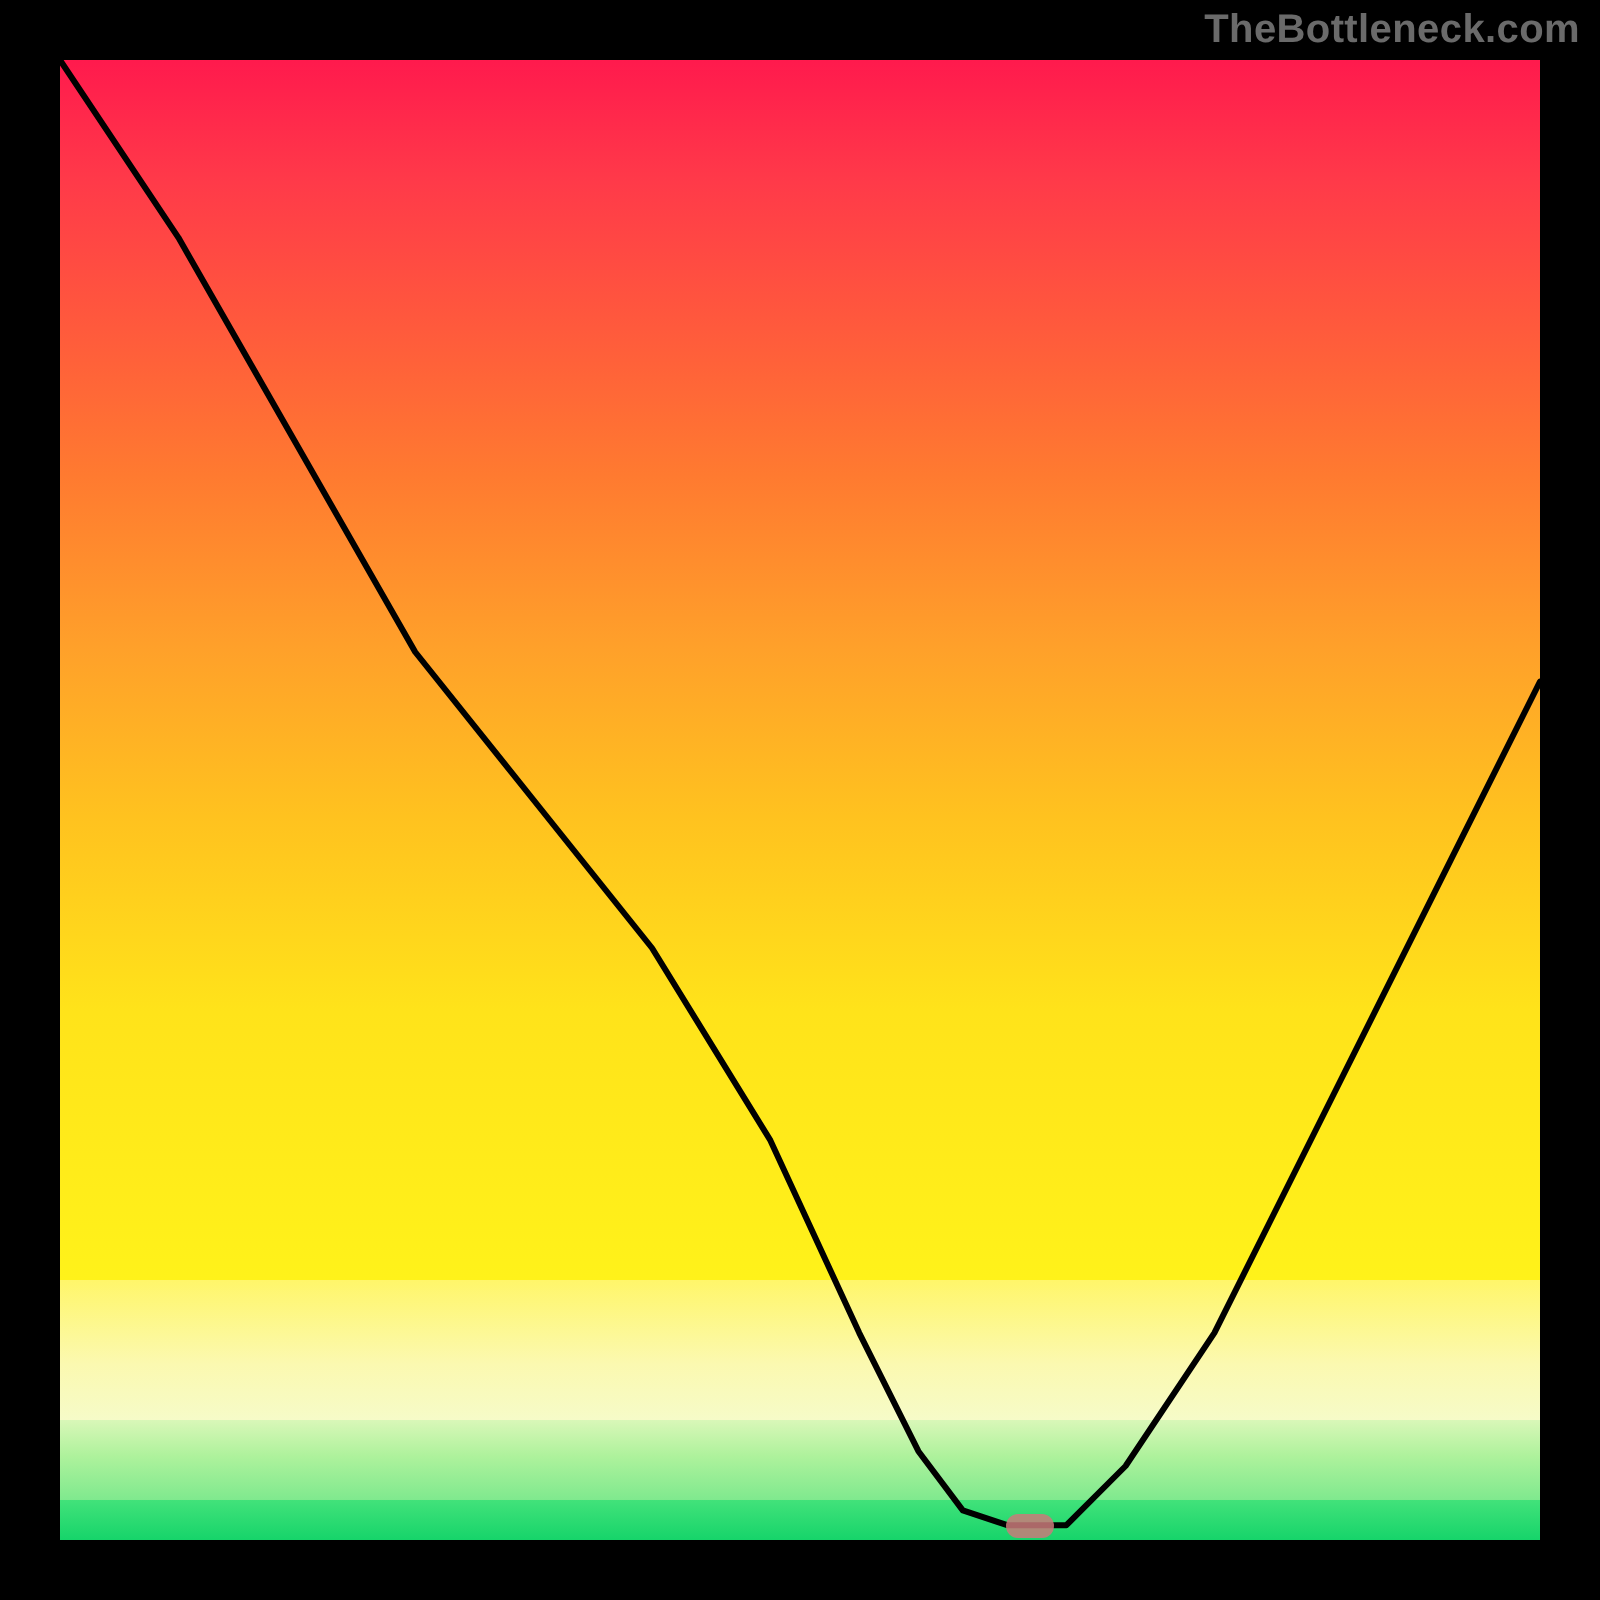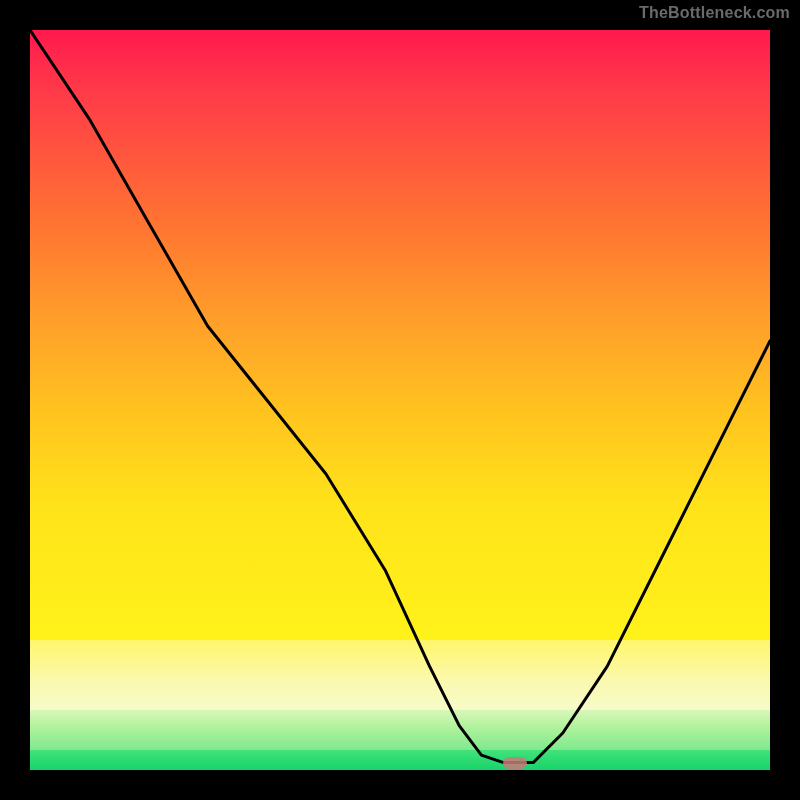--- a/index.html
+++ b/index.html
@@ -14,21 +14,21 @@
     position: relative;
     width: 800px;
     height: 800px;
     background: #000;
   }
   .watermark {
     position: absolute;
     top: 4px;
     right: 10px;
     color: #6a6a6a;
-    font-size: 16px;
+    font-size: 20px;
     font-weight: 600;
     letter-spacing: 0.2px;
     user-select: none;
   }
   .plot {
     position: absolute;
     left: 30px;
     top: 30px;
     width: 740px;
     height: 740px;

